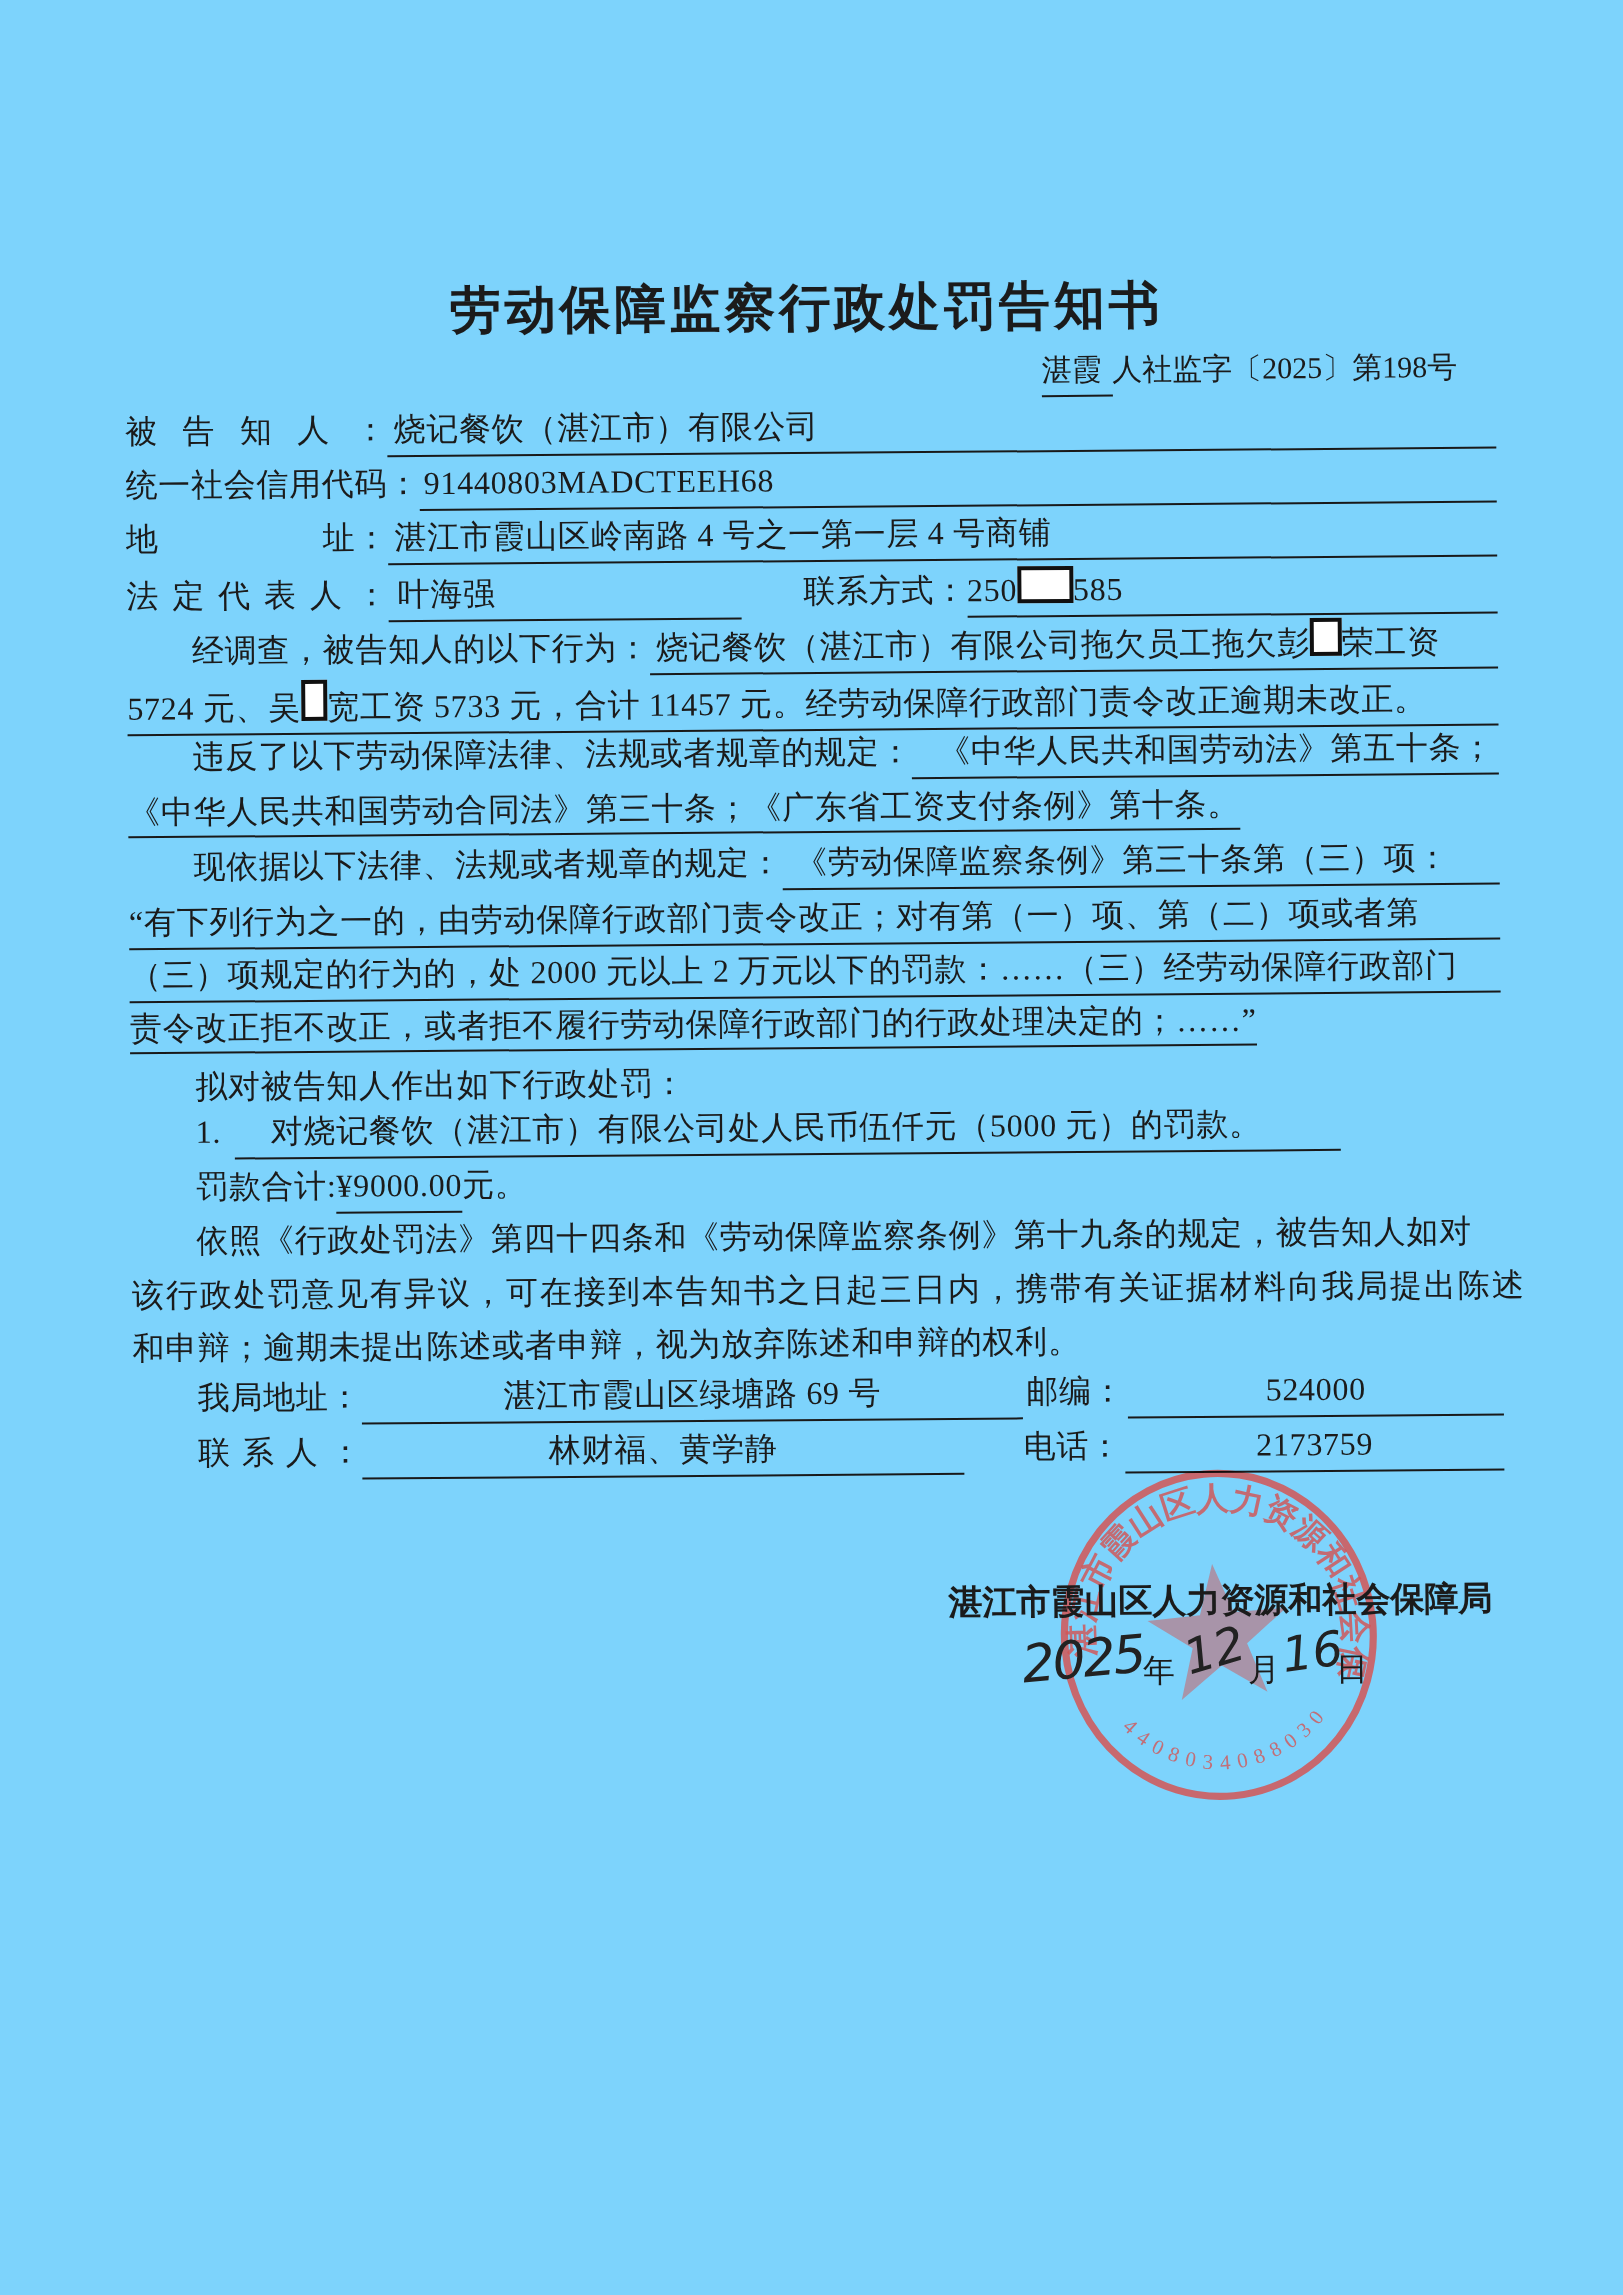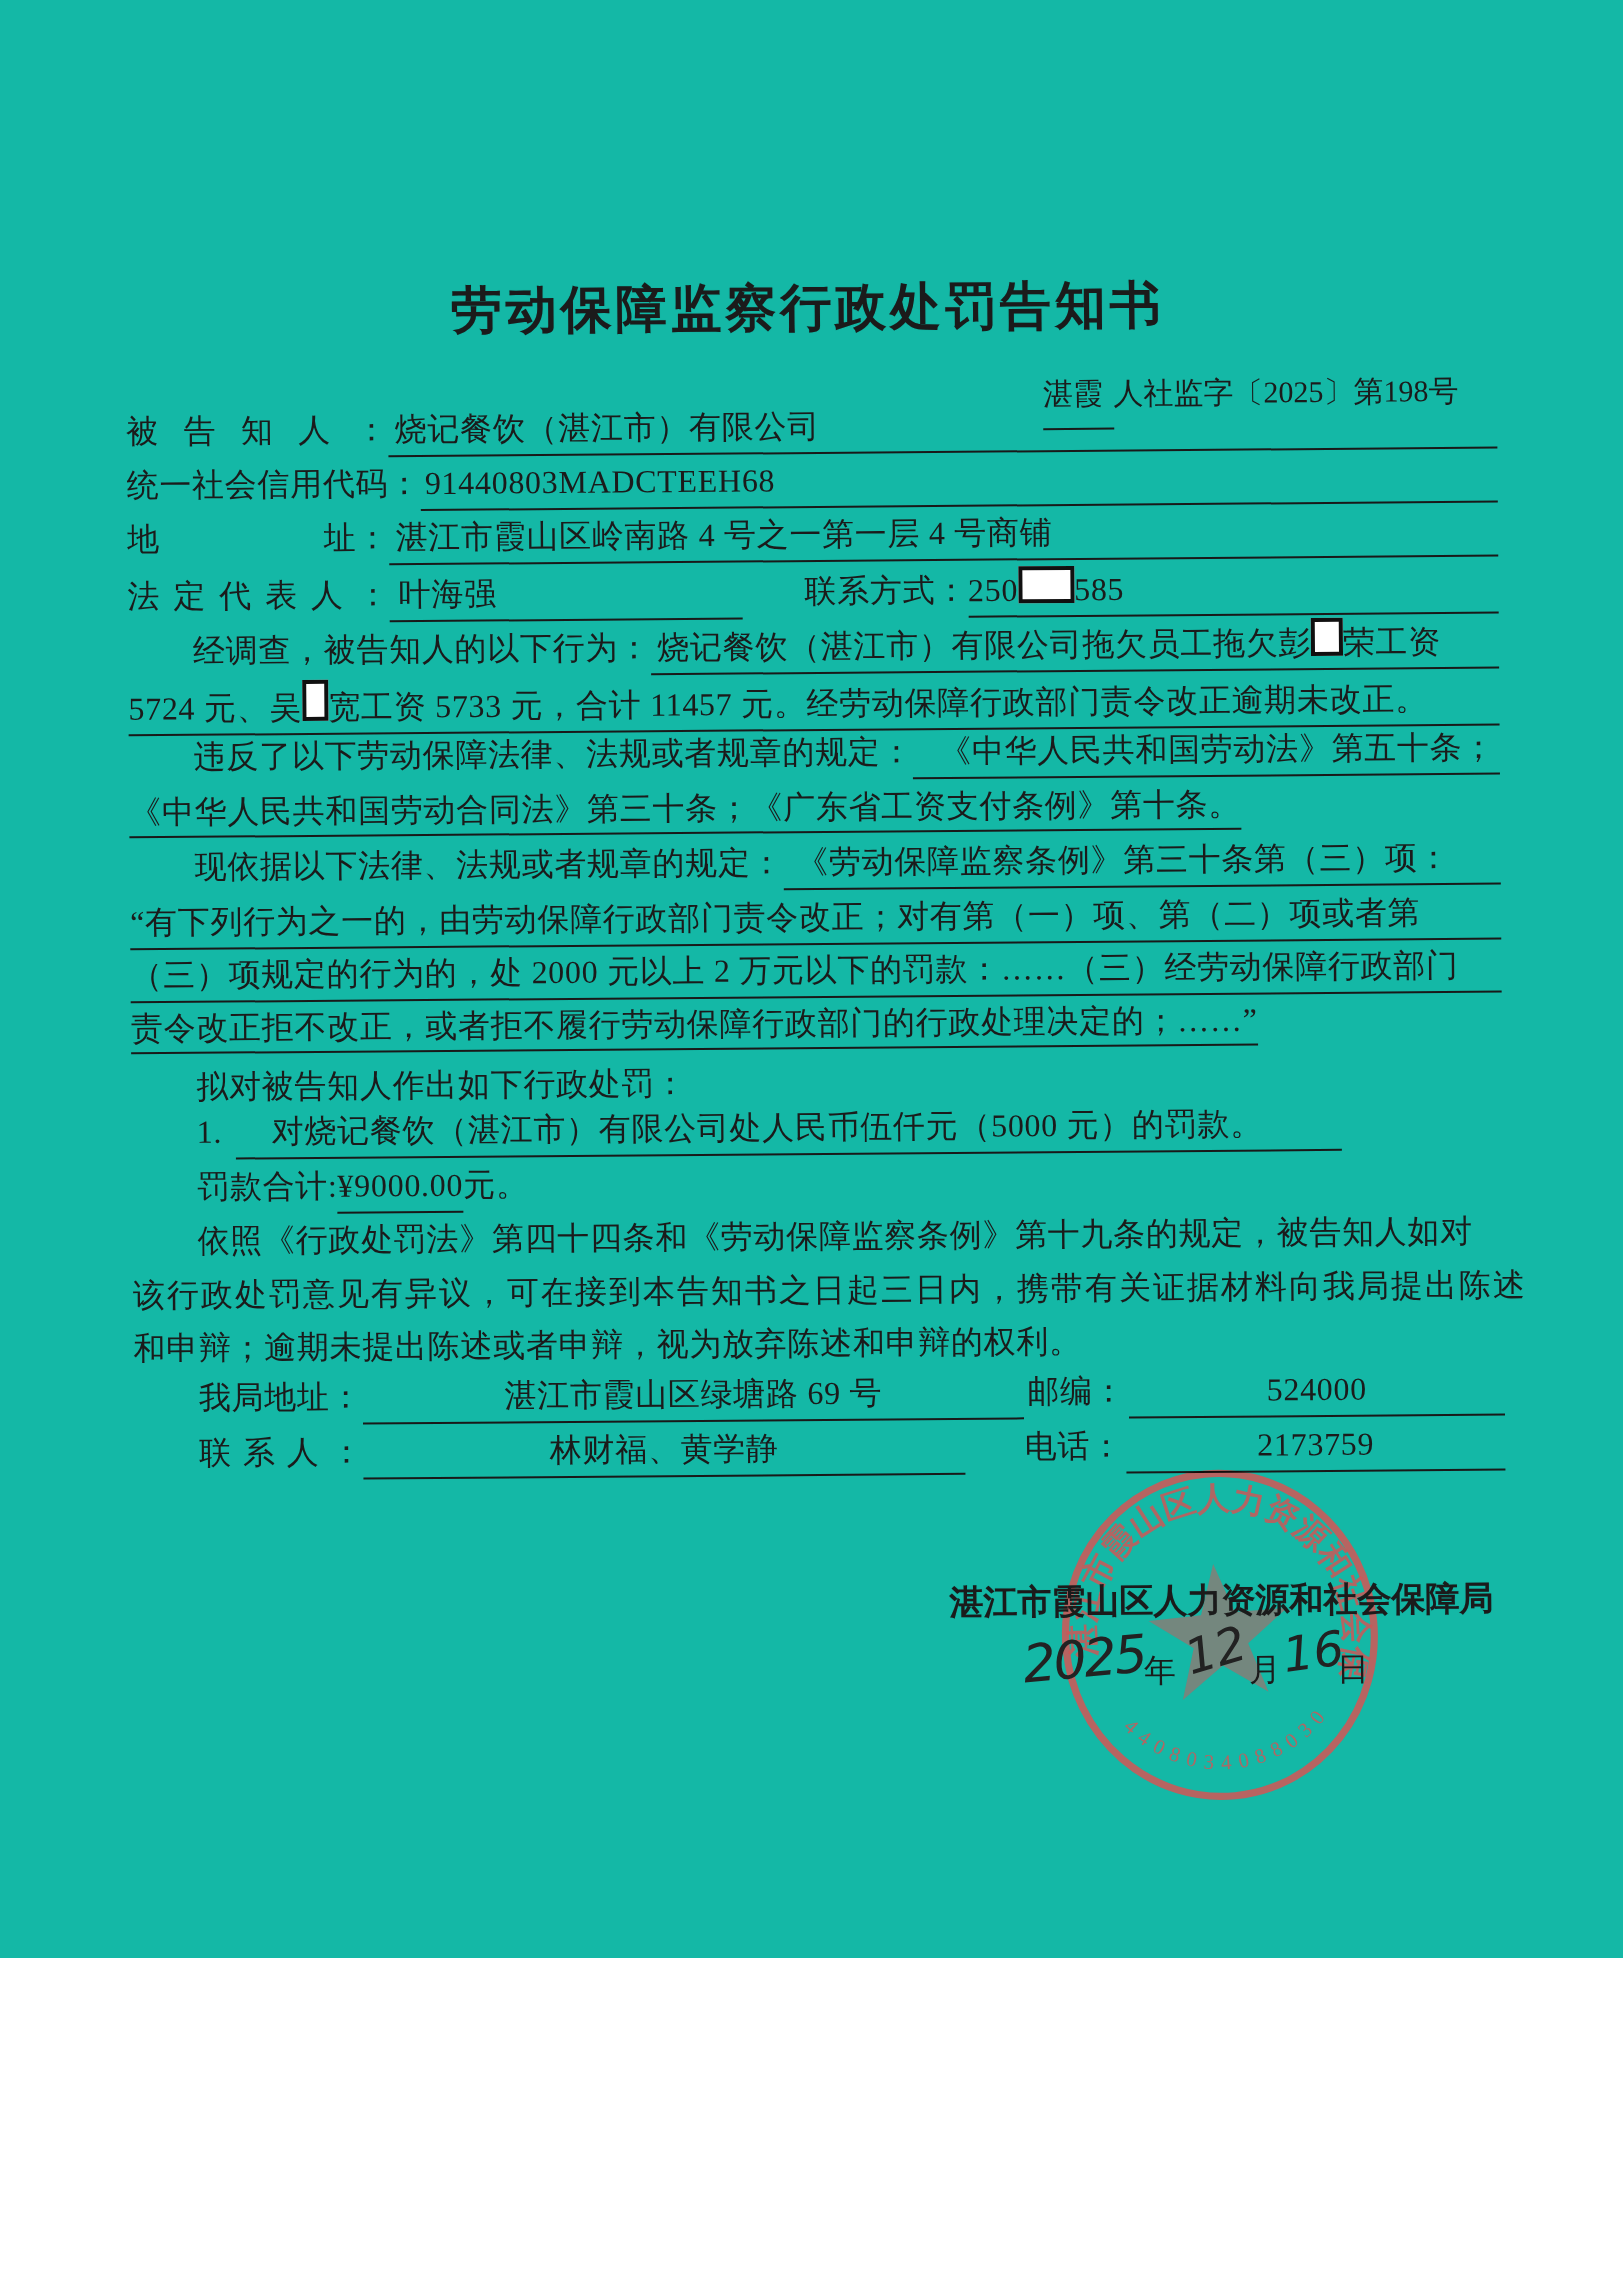--- a/index.html
+++ b/index.html
@@ -1,34 +1,34 @@
 <!DOCTYPE html>
 <html style="font-size:10.5px"><head>
 <meta charset="utf-8">
 <style>
   html,body{margin:0;padding:0;background:#ffffff;}
   .page{
-    position:relative;width:1623px;height:1958px;background:#14b8a6;overflow:hidden;
+    position:relative;width:1623px;height:2295px;background:#7dd3fc;overflow:hidden;
     font-family:"Liberation Serif","DejaVu Serif",serif;color:#1b1b1b;
   }
   .doc{position:absolute;inset:0;transform:rotate(-0.45deg);transform-origin:50% 40%;}
   .abs{position:absolute;}
   .line{font-size:32px;line-height:40px;white-space:nowrap;letter-spacing:0.7px;}
   .row{display:flex;align-items:baseline;}
   .u{border-bottom:2.6px solid #191919;padding-bottom:5.9px;}
   .grow{flex:1 1 auto;}
   .jlabel{display:inline-block;text-align:justify;text-align-last:justify;}
   .split{display:inline-flex;justify-content:space-between;}
   .center{text-align:center;}
   .title{
     left:0;top:274px;width:1623px;text-align:center;
     font-size:51px;font-weight:900;letter-spacing:3.9px;
   }
   .docno{left:1046px;top:353px;font-size:30px;line-height:38px;white-space:nowrap;}
-  .docno .u{border-bottom:2.6px solid #191919;padding-bottom:15px;padding-right:10.5px;margin-top:24px;}
+  .docno .u{border-bottom:2.6px solid #191919;padding-bottom:6px;padding-right:10.5px;}
   .redact{display:inline-block;background:#ffffff;border:4.6px solid #101010;vertical-align:-2.6px;}
   .redact.phone{width:48px;height:29px;}
   .redact.name-a{width:23.6px;height:30px;}
   .redact.name-b{width:18.3px;height:33px;}
   .org-line{left:943px;top:1581px;font-size:34px;white-space:nowrap;font-weight:600;}
   .date-unit{position:absolute;font-size:32px;white-space:nowrap;}
   .hand{
     position:absolute;font-family:"DejaVu Sans",sans-serif;font-style:italic;
     color:#222;white-space:nowrap;
   }

